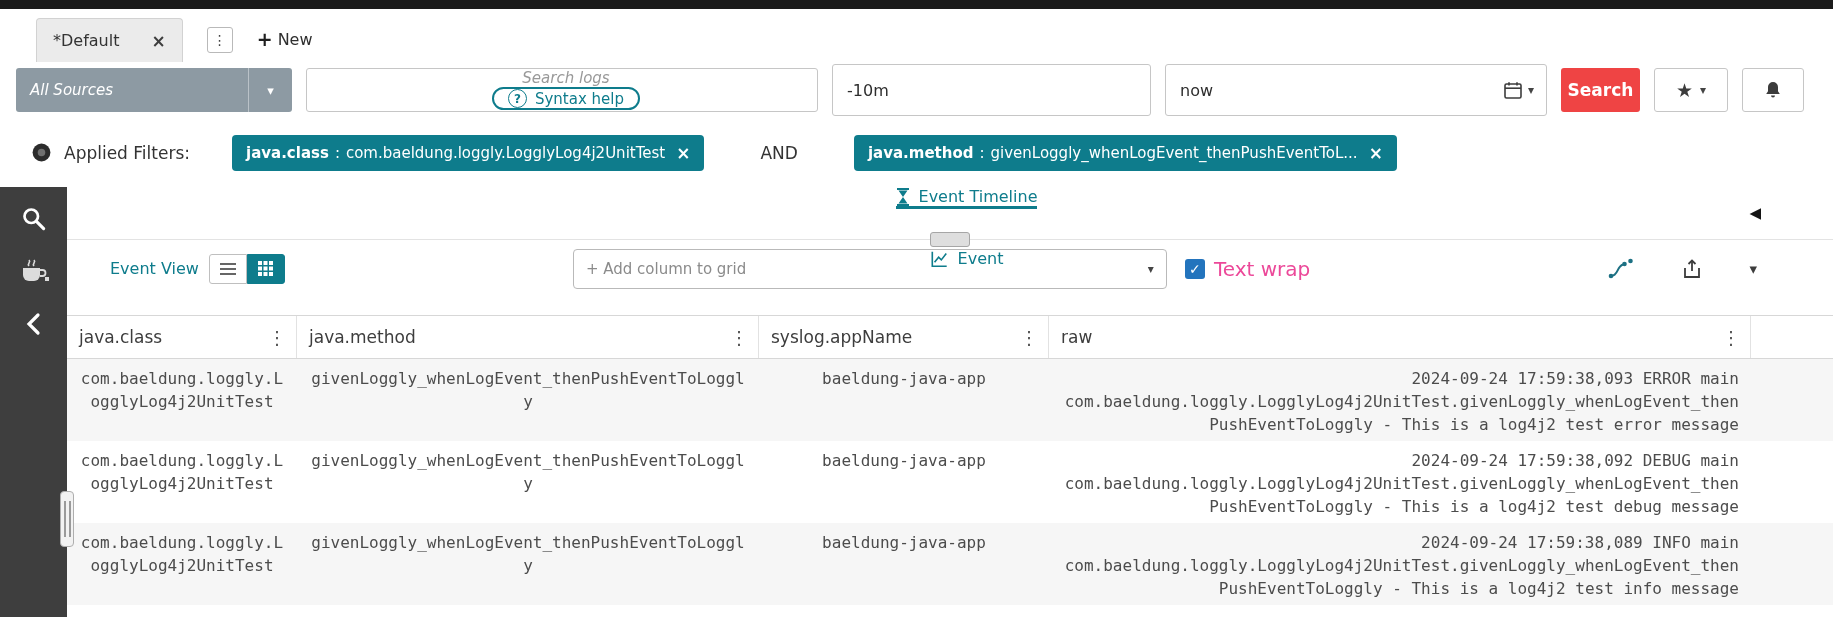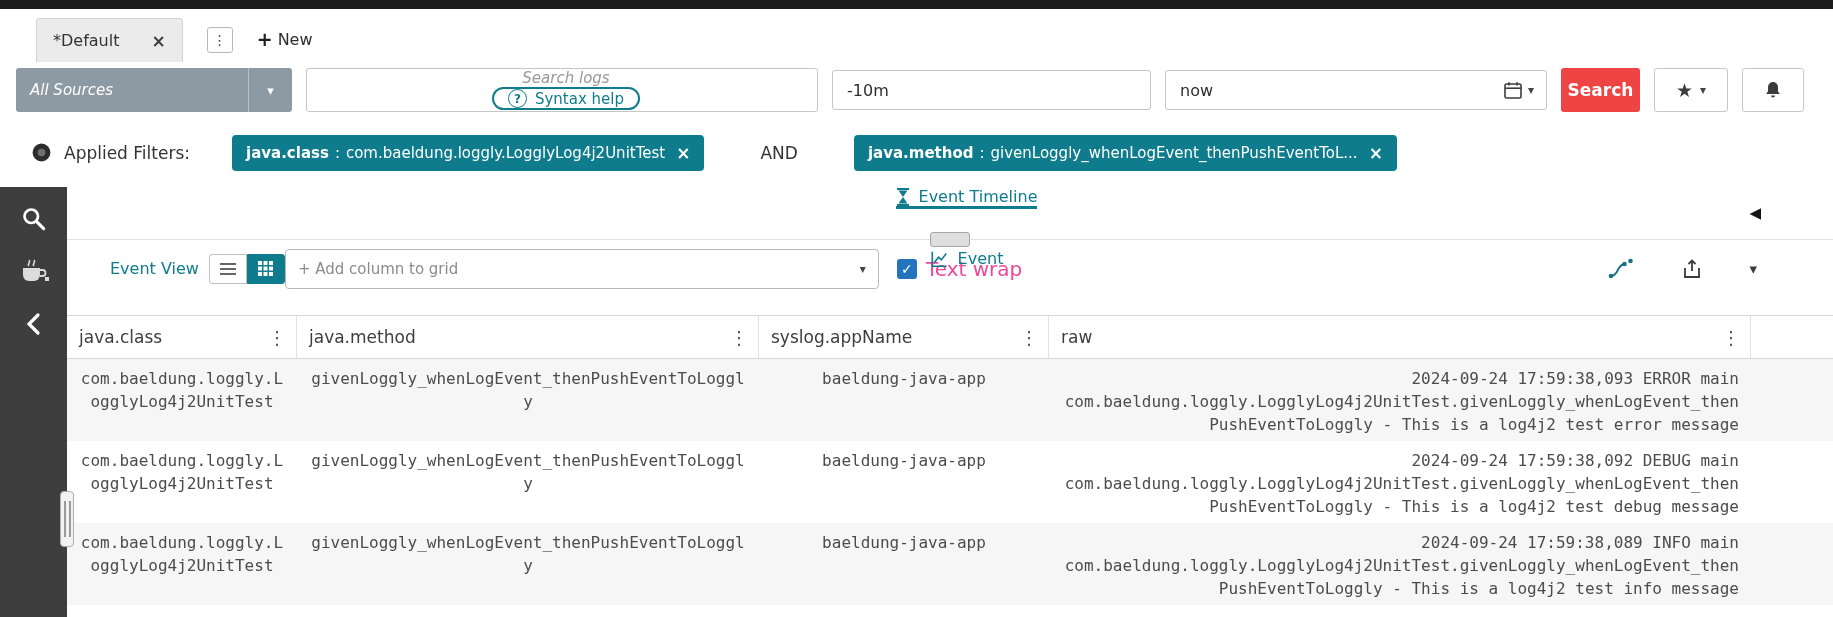--- a/index.html
+++ b/index.html
@@ -31,21 +31,21 @@
   .sources-value { font-style:italic; font-size:15px; padding-left:14px; flex:1; }
   .sources-arrow { width:44px; height:100%; border-left:1px solid rgba(255,255,255,.4);
                    display:flex; align-items:center; justify-content:center; font-size:13px; }
   .search-input { width:512px; height:44px; border:1px solid #c6c6c6; border-radius:3px;
                   background:#fff; display:flex; align-items:center; padding:0 6px 8px 14px;flex-direction:column; }
   .search-ph { font-style:italic; color:#999; font-size:15px; flex:1; }
   .syntax-pill { height:33px; border:2px solid #0e7c8c; border-radius:17px; color:#0e7c8c;
                  display:flex; align-items:center; gap:8px; padding:0 14px; font-size:15px; white-space:nowrap; }
   .qcircle { width:19px; height:19px; border:1.7px solid #0e7c8c; border-radius:50%;
              display:flex; align-items:center; justify-content:center; font-size:12px; font-weight:bold; }
-  .time-input { height:40px; border:1px solid #c6c6c6; border-radius:3px; background:#fff;
+  .time-input { height:52px; border:1px solid #c6c6c6; border-radius:3px; background:#fff;
                 display:flex; align-items:center; padding:0 12px 0 14px; font-size:16px; color:#2e2e2e; }
   .time-from { width:319px; }
   .time-to { width:382px; }
   .time-val { flex:1; }
   .cal-icon { display:flex; margin-right:5px; }
   .caret { color:#444; font-size:12px; }
   .search-btn { width:79px; height:44px; background:#ef4444; border-radius:3px; color:#fff;
                 font-weight:bold; font-size:17px; display:flex; align-items:center; justify-content:center; cursor:pointer; }
   .star-btn { width:74px; height:44px; border:1px solid #c6c6c6; border-radius:3px; background:#fff;
               display:flex; align-items:center; justify-content:center; gap:7px; }
@@ -89,21 +89,21 @@
   .splitter { position:absolute; left:50%; top:45px; transform:translateX(-50%); width:40px; height:15px;
               background:#dedede; border:1px solid #a6a6a6; border-radius:3px; z-index:5; }
 
   .toolbar { height:57px; display:flex; align-items:center; padding-left:43px; }
   .view-label { color:#0e7c8c; font-size:16px; }
   .toggle { display:flex; margin-left:10px; }
   .tbtn { width:38px; height:30px; border:1px solid #bfbfbf; background:#fff; display:flex;
           align-items:center; justify-content:center; cursor:pointer; }
   .tbtn.listb { border-radius:3px 0 0 3px; }
   .tbtn.gridb { border-radius:0 3px 3px 0; background:#0e7c8c; border-color:#0e7c8c; }
-  .add-col { width:594px; height:40px; border:1px solid #b9b9b9; border-radius:4px;
+  .add-col { margin-left:288px; width:594px; height:40px; border:1px solid #b9b9b9; border-radius:4px;
              display:flex; align-items:center; padding:0 12px; color:#8b8b8b; font-size:15px; background:#fff; }
   .add-col .caret { margin-left:auto; }
   .wrap-check { margin-left:18px; display:flex; align-items:center; gap:9px; cursor:pointer; }
   .cbox { width:20px; height:20px; background:#2374bd; border-radius:3px; color:#fff;
           display:flex; align-items:center; justify-content:center; font-size:14px; }
   .wlabel { color:#ec4899; font-size:20px; }
   .right-icons { margin-left:auto; display:flex; align-items:center; gap:46px; padding-right:76px; }
   .right-icons .caret2 { color:#3c3c3c; font-size:15px; }
 
   

